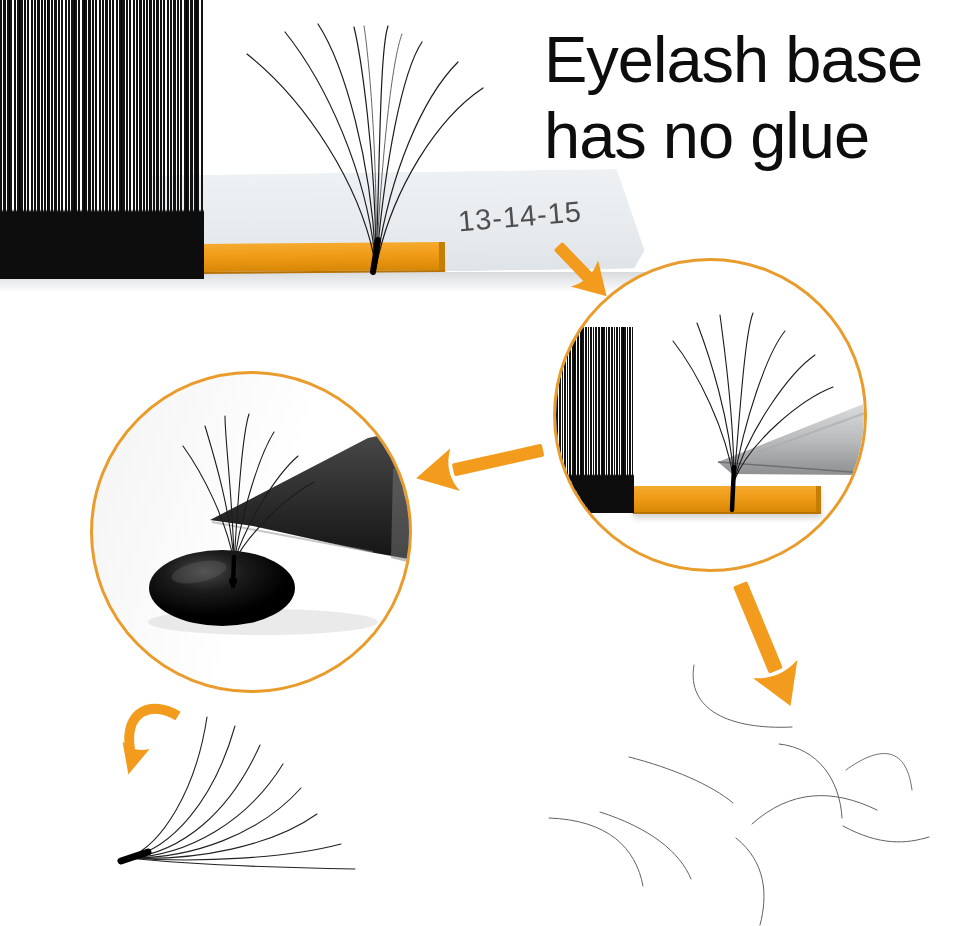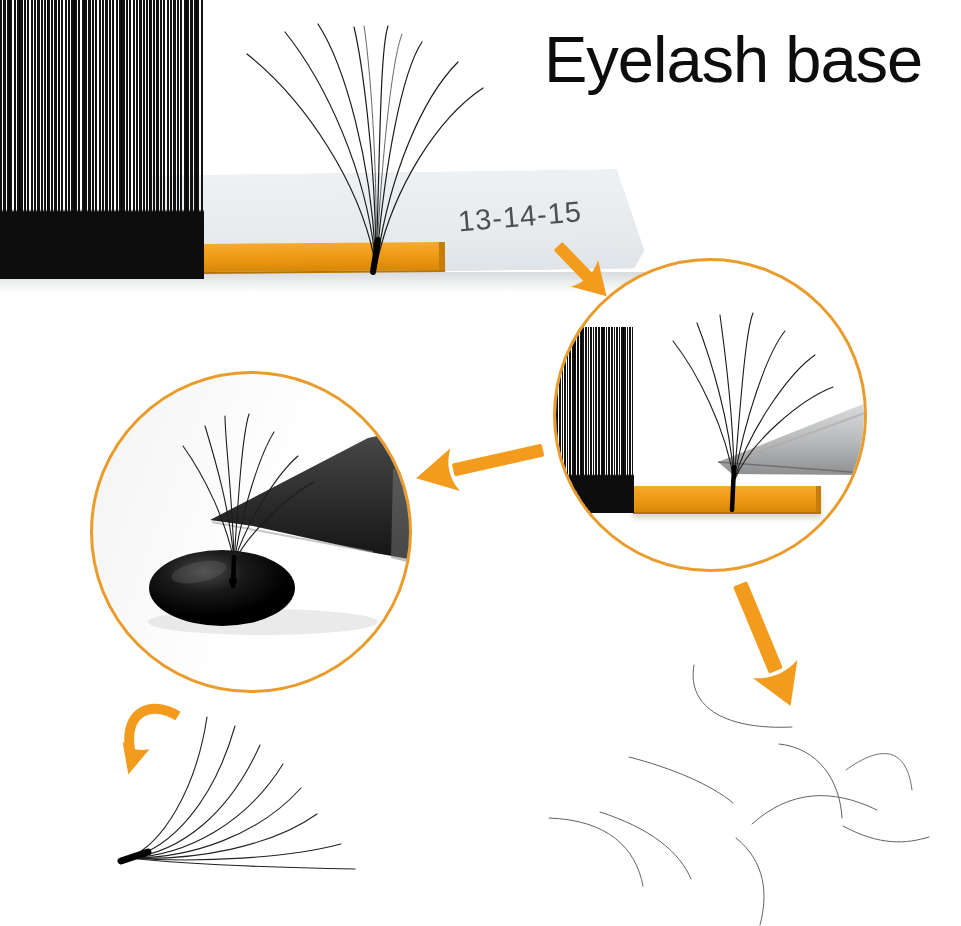--- a/index.html
+++ b/index.html
@@ -74,20 +74,21 @@
 
   <div class="abs tray">
     <span class="tray-label">13-14-15</span>
   </div>
   <div class="abs strip-shadow"></div>
   <div class="abs adhesive-main"></div>
   <div class="abs lash-block-main"></div>
 
   <div class="abs headline">
     <div>Eyelash base</div>
+    <div>has no glue</div>
   </div>
 
   <div class="abs circle circle-pickup">
     <div class="abs adhesive-mini"></div>
     <div class="abs lash-block-mini"></div>
     <svg class="abs fill-svg" viewBox="0 0 308 308">
       <defs>
         <linearGradient id="metal" x1="0" y1="0" x2="0" y2="1">
           <stop offset="0" stop-color="#dedfe1"></stop>
             <stop offset="0.55" stop-color="#b9babc"></stop>

